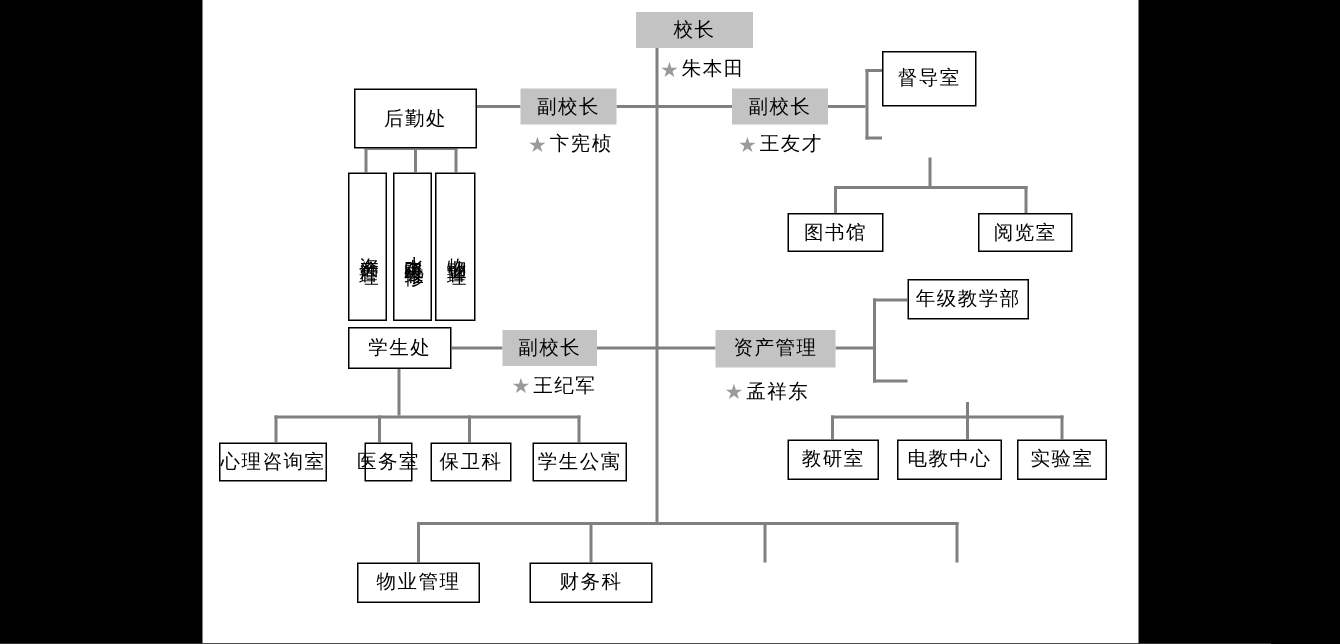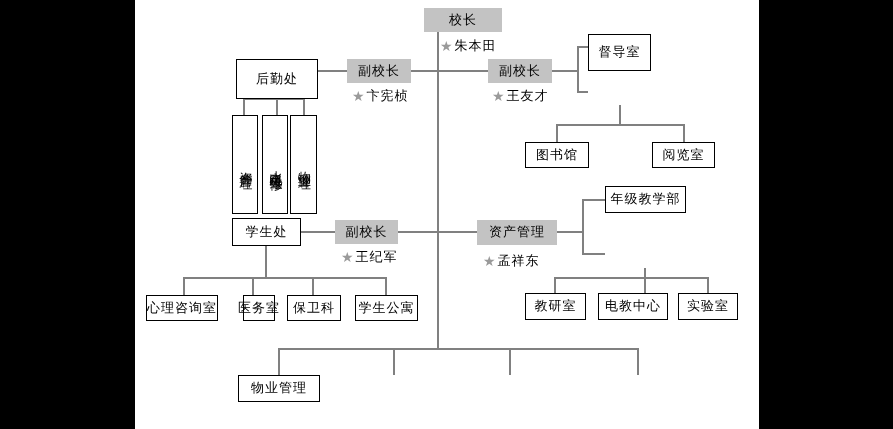--- a/index.html
+++ b/index.html
@@ -111,13 +111,14 @@
   <div class="node white" style="left:146px;top:295px;width:72px;height:26px">心理咨询室</div>
   <div class="node white" style="left:243px;top:295px;width:32px;height:26px">医务室</div>
   <div class="node white" style="left:287px;top:295px;width:54px;height:26px">保卫科</div>
   <div class="node white" style="left:355px;top:295px;width:63px;height:26px">学生公寓</div>
 
   <div class="node white" style="left:598px;top:293px;width:70px;height:27px">电教中心</div>
   <div class="node white" style="left:525px;top:293px;width:61px;height:27px">教研室</div>
   <div class="node white" style="left:678px;top:293px;width:60px;height:27px">实验室</div>
 
   <div class="node white" style="left:238px;top:375px;width:82px;height:27px">物业管理</div>
+  <div class="node white" style="left:353px;top:375px;width:82px;height:27px">财务科</div>
 </div>
 
 </body></html>

